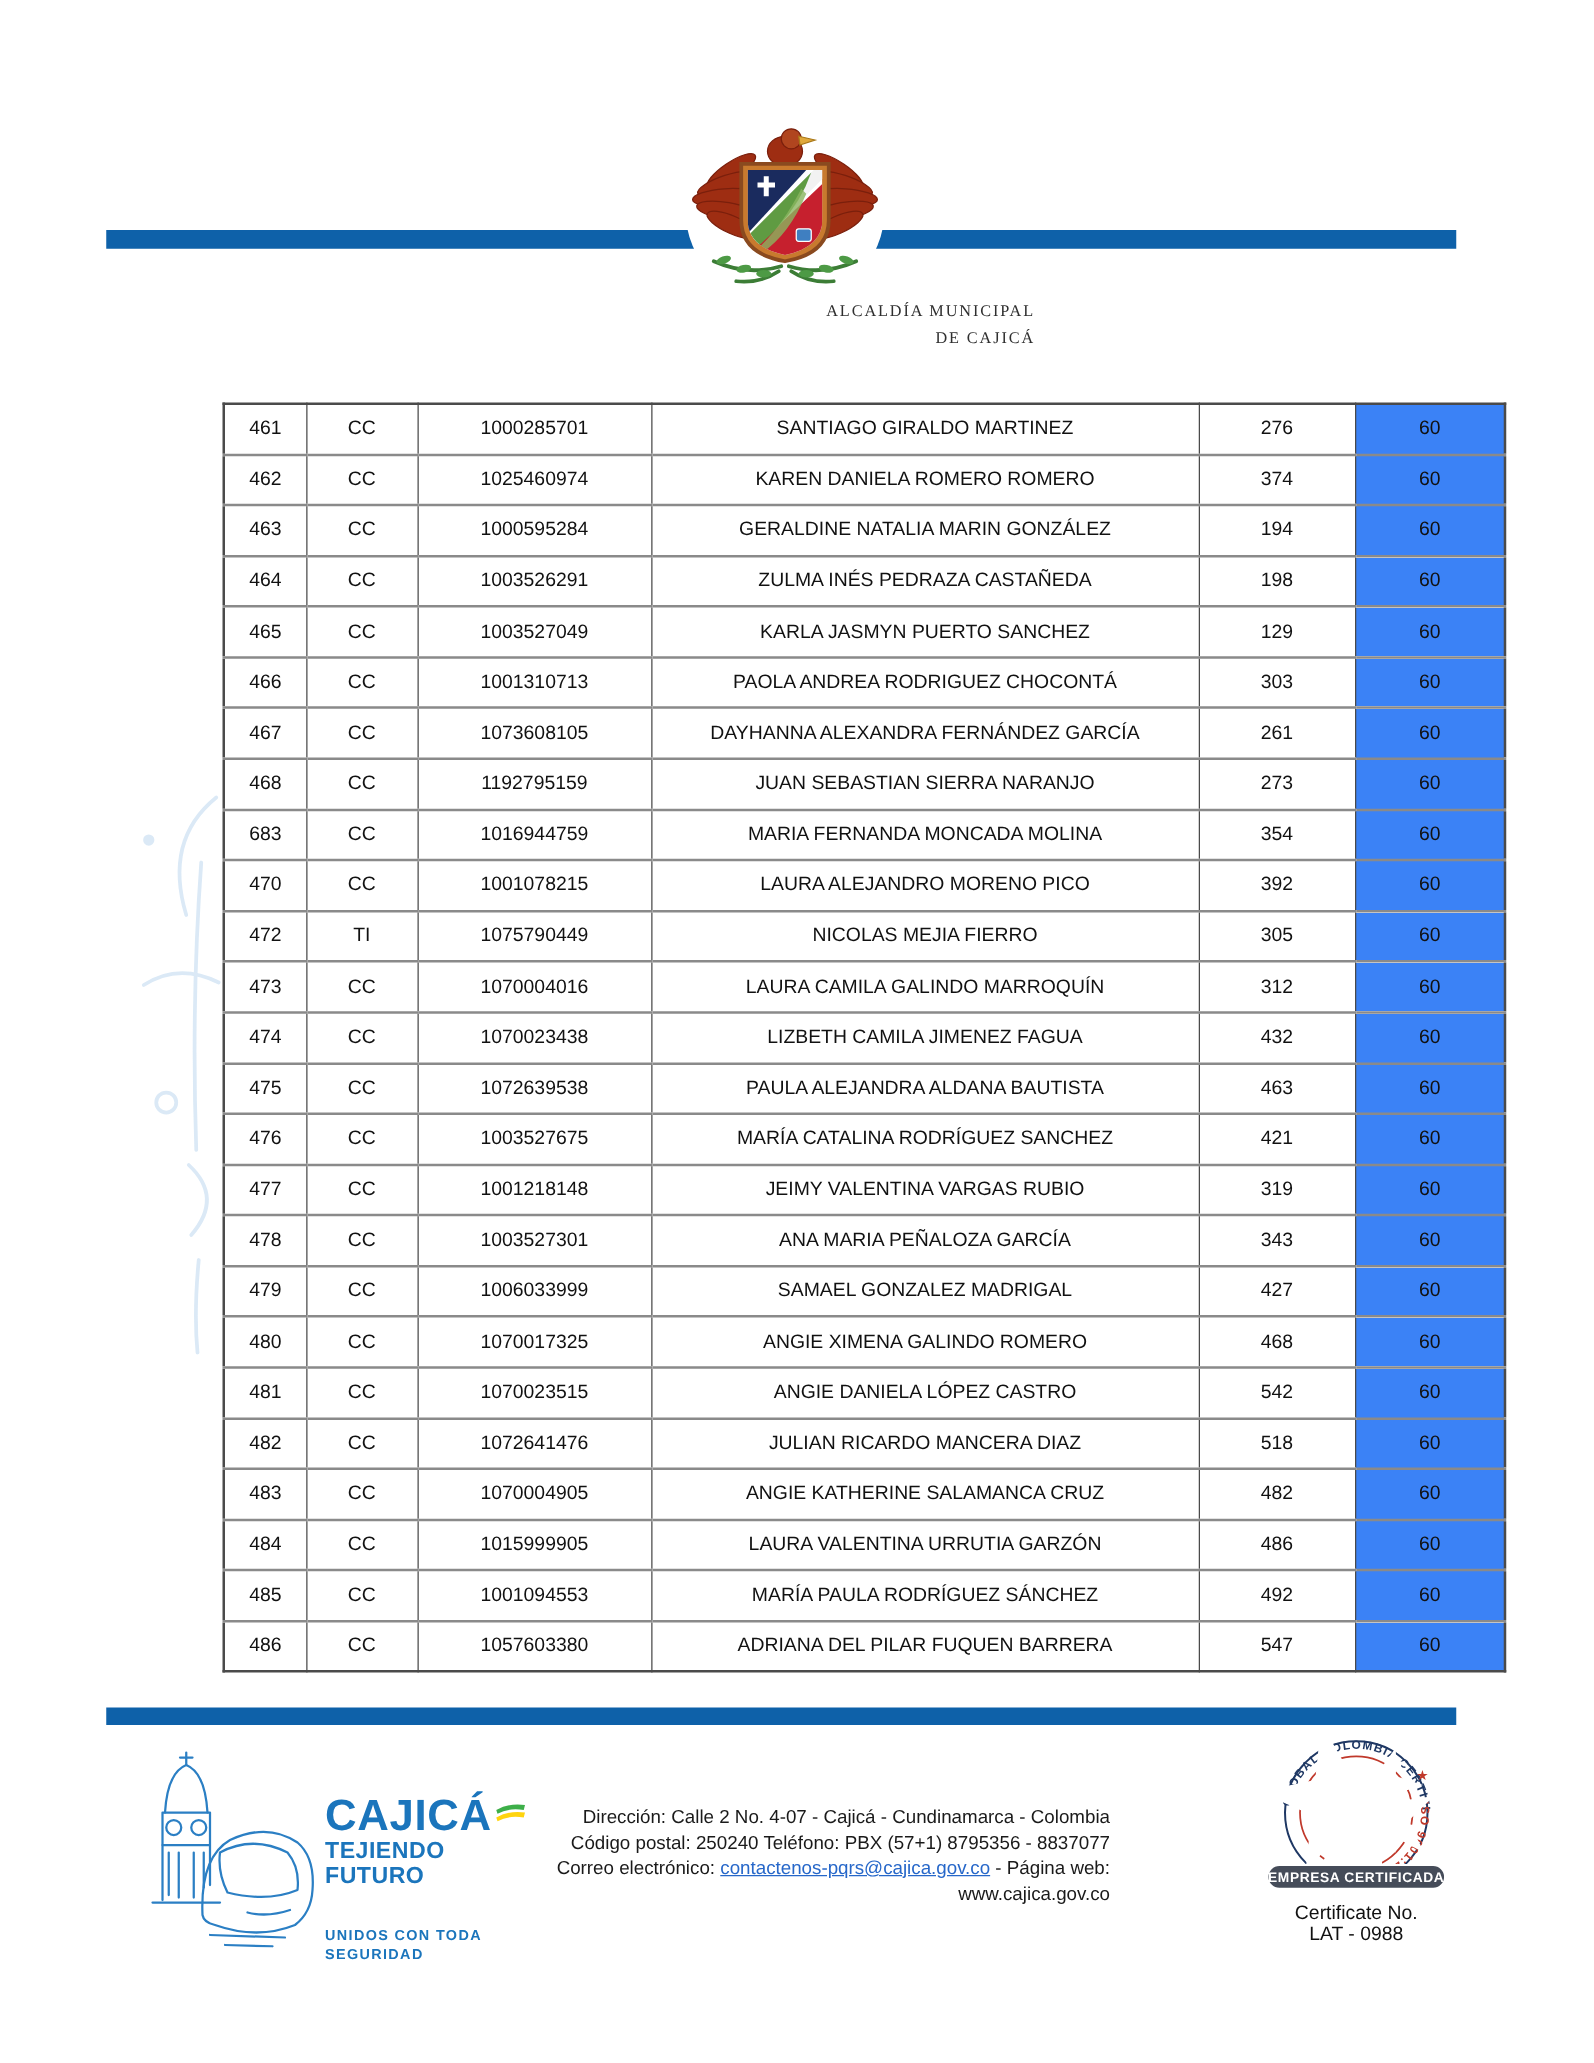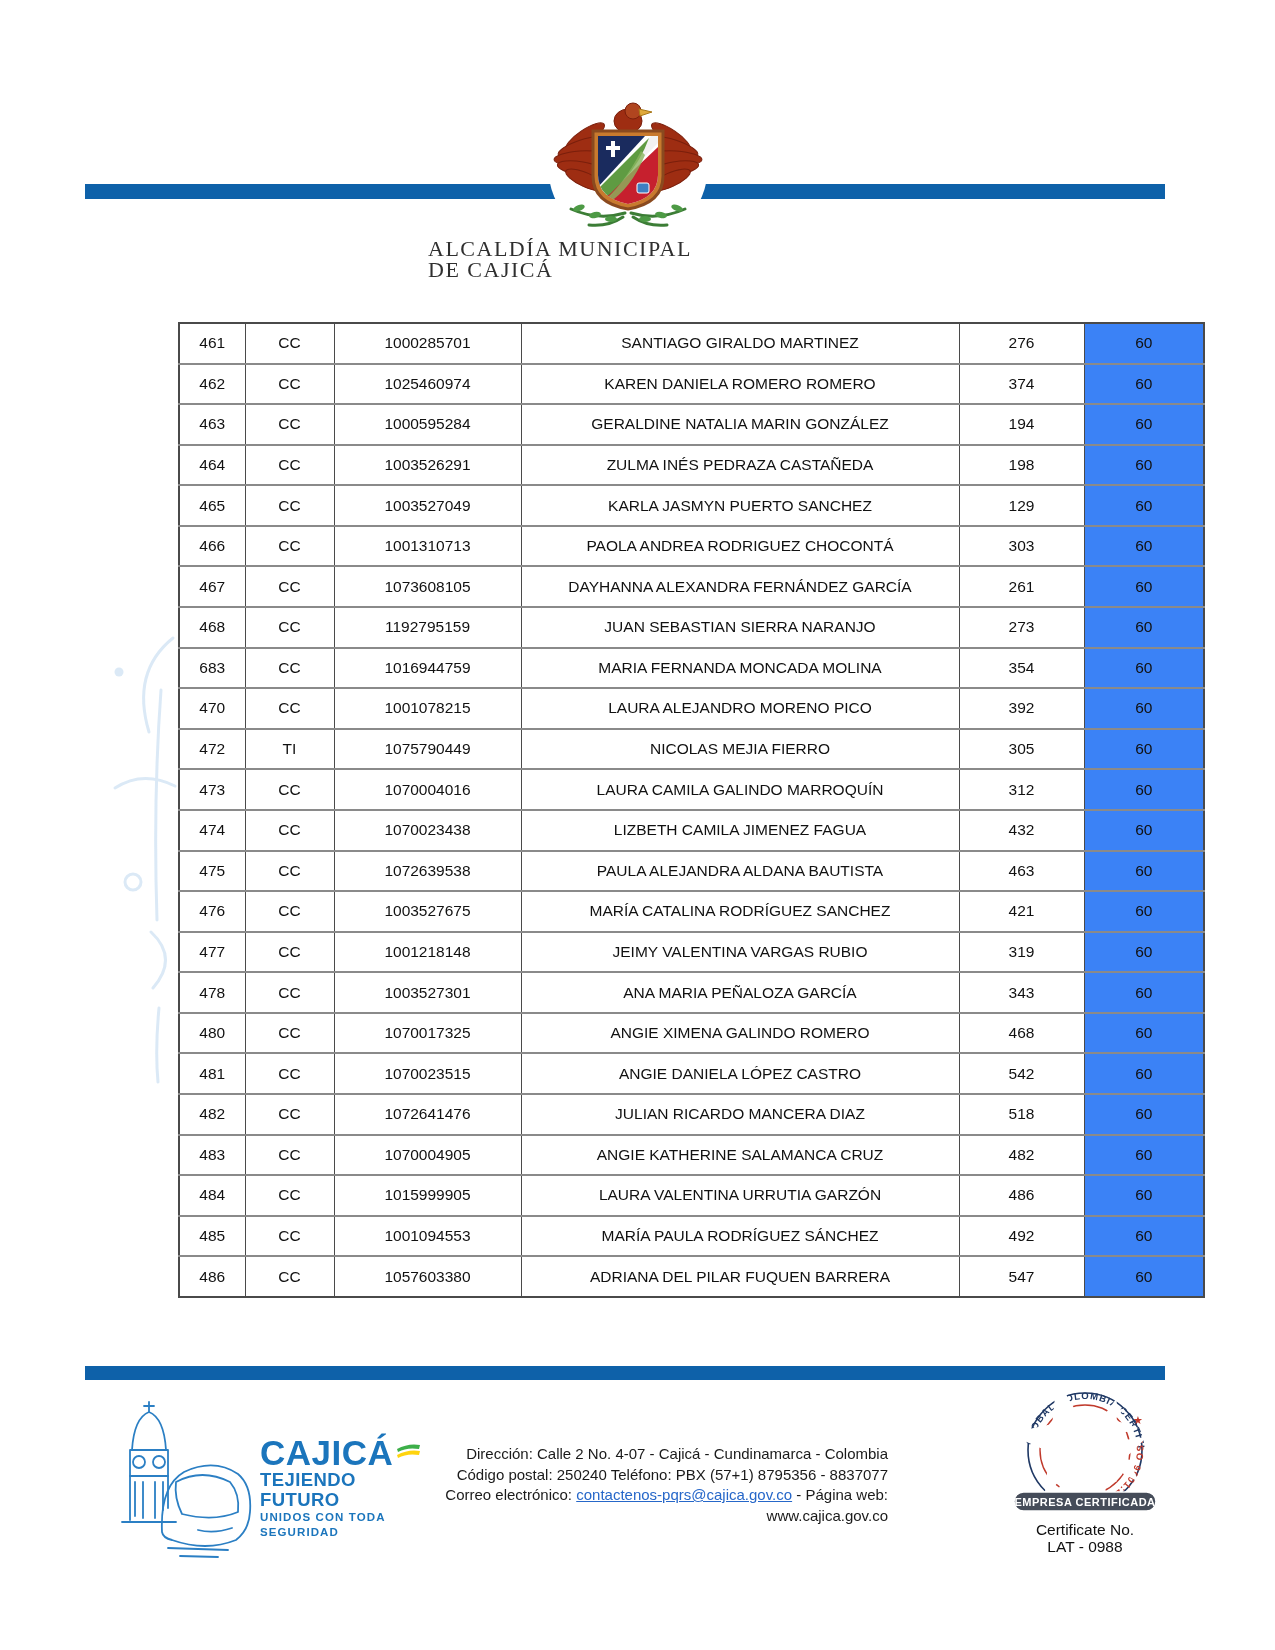--- a/index.html
+++ b/index.html
@@ -7,22 +7,22 @@
     position:relative;width:1275px;height:1650px;background:#ffffff;overflow:hidden;
     font-family:"Liberation Sans",sans-serif;color:#111;
   }
   
   .top-bar{position:absolute;left:85px;top:184px;width:1080px;height:15px;background:#0e61a9;}
   .logo-circle{
     position:absolute;left:548px;top:86px;width:160px;height:160px;border-radius:50%;
     background:#ffffff;display:flex;align-items:center;justify-content:center;
   }
   .org-title{
-    position:absolute;left:428px;top:238px;width:400px;text-align:left;
-    font-family:"Liberation Serif",serif;font-size:22px;letter-spacing:1.5px;color:#2f2f2f;
+    position:absolute;left:428px;top:238px;width:400px;text-align:right;
+    font-family:"Liberation Serif",serif;font-size:13px;letter-spacing:1.5px;color:#2f2f2f;
     line-height:21px;
   }
   
   .watermark{position:absolute;left:103px;top:620px;opacity:.75;}
   
   table.results{
     position:absolute;left:178px;top:322px;width:1025px;
     border-collapse:collapse;table-layout:fixed;
     border:2px solid #4a4a4a;
     font-size:15.5px;
@@ -41,21 +41,21 @@
   .footer-center{
     position:absolute;left:368px;top:1444px;width:520px;text-align:right;
     font-size:15px;line-height:20.5px;color:#1a1a1a;
   }
   .footer-center .link{color:#2667c9;text-decoration:underline;cursor:pointer;}
   .brand-sketch{position:absolute;left:110px;top:1390px;}
   .brand-text{position:absolute;left:260px;top:1436px;width:180px;color:#1b75bc;}
   .brand-name{font-size:35px;font-weight:bold;letter-spacing:.5px;line-height:34px;display:inline-block;}
   .brand-stroke{display:inline-block;vertical-align:super;margin-left:2px;}
   .brand-tagline{font-size:18.5px;font-weight:bold;letter-spacing:.4px;line-height:20px;}
-  .brand-subtagline{font-size:11.5px;font-weight:bold;letter-spacing:1.1px;line-height:15px;}
+  .brand-subtagline{font-size:11.5px;font-weight:bold;letter-spacing:1.1px;line-height:15px;margin-top:32px;}
   .seal-wrap{position:absolute;left:1008px;top:1388px;width:154px;text-align:center;}
   .seal-caption{font-size:15.5px;color:#111;line-height:19px;margin-top:2px;}
 </style>
 </head>
 <body>
 
 <div id="page">
 
   <svg class="watermark" width="95" height="480" viewBox="0 0 95 480">
     <g fill="none" stroke="#cfe2f3" stroke-width="3" stroke-linecap="round">
@@ -278,20 +278,28 @@
     </tr>
         <tr>
       <td>478</td>
       <td>CC</td>
       <td>1003527301</td>
       <td>ANA MARIA PEÑALOZA GARCÍA</td>
       <td>343</td>
       <td class="hl">60</td>
     </tr>
         <tr>
+      <td>479</td>
+      <td>CC</td>
+      <td>1006033999</td>
+      <td>SAMAEL  GONZALEZ MADRIGAL</td>
+      <td>427</td>
+      <td class="hl">60</td>
+    </tr>
+        <tr>
       <td>480</td>
       <td>CC</td>
       <td>1070017325</td>
       <td>ANGIE XIMENA GALINDO ROMERO</td>
       <td>468</td>
       <td class="hl">60</td>
     </tr>
         <tr>
       <td>481</td>
       <td>CC</td>

